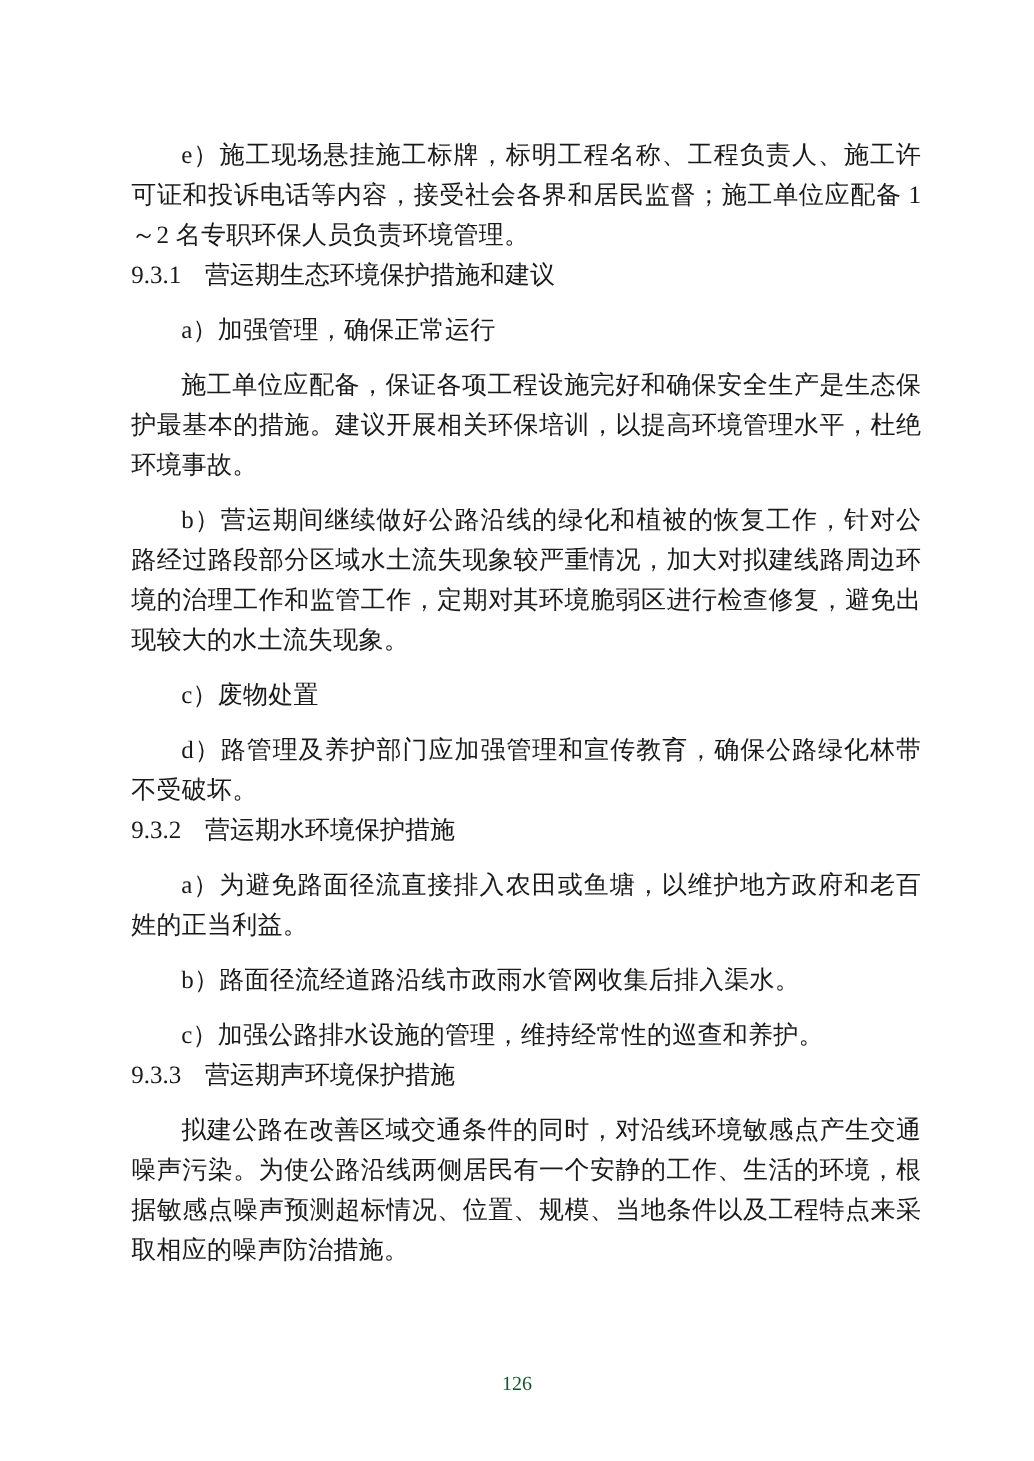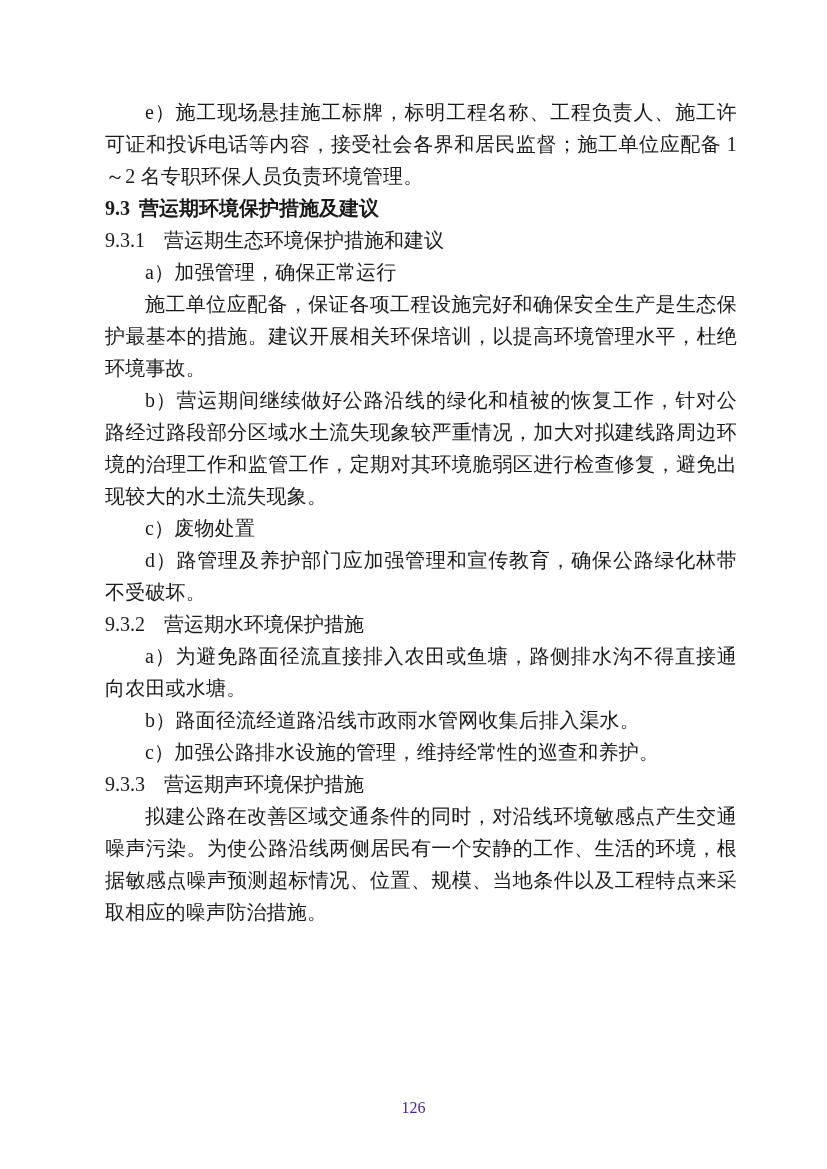--- a/index.html
+++ b/index.html
@@ -19,20 +19,21 @@
     top: 96px;
     left: 105px;
     right: 90px;
   }
   .para {
     font-size: 20px;
     line-height: 32px;
     text-align: justify;
     text-indent: 2em;
     letter-spacing: 0.2px;
+    margin-top: 12px;
   }
   .heading-l2 {
     font-size: 20px;
     line-height: 32px;
     font-weight: bold;
     text-align: left;
     text-indent: 0;
   }
   .heading-l3, .heading-l4 {
     font-size: 20px;
@@ -44,44 +45,43 @@
   .heading-l2 .num { margin-right: 0.45em; }
   .heading-l3 .num { margin-right: 0.95em; margin-top: 32px; }
   .heading-l4 .num { margin-right: 0.6em; }
   .footer {
     position: absolute;
     bottom: 52px;
     left: 0;
     right: 0;
     text-align: center;
     font-size: 16px;
-    color: #4c1d95;
+    color: #14532d;
   }
 </style>
 </head>
 <body>
 
 <div class="page">
   <div class="content">
 
     <p class="para">e）施工现场悬挂施工标牌，标明工程名称、工程负责人、施工许可证和投诉电话等内容，接受社会各界和居民监督；施工单位应配备 1～2 名专职环保人员负责环境管理。</p>
 
-    <h2 class="heading-l2"><span class="num">9.3</span><span>营运期环境保护措施及建议</span></h2>
 
     <h3 class="heading-l3"><span class="num">9.3.1</span><span>营运期生态环境保护措施和建议</span></h3>
 
     <p class="para">a）加强管理，确保正常运行</p>
     <p class="para">施工单位应配备，保证各项工程设施完好和确保安全生产是生态保护最基本的措施。建议开展相关环保培训，以提高环境管理水平，杜绝环境事故。</p>
     <p class="para">b）营运期间继续做好公路沿线的绿化和植被的恢复工作，针对公路经过路段部分区域水土流失现象较严重情况，加大对拟建线路周边环境的治理工作和监管工作，定期对其环境脆弱区进行检查修复，避免出现较大的水土流失现象。</p>
     <p class="para">c）废物处置</p>
     <p class="para">d）路管理及养护部门应加强管理和宣传教育，确保公路绿化林带不受破坏。</p>
 
     <h3 class="heading-l3"><span class="num">9.3.2</span><span>营运期水环境保护措施</span></h3>
 
-    <p class="para">a）为避免路面径流直接排入农田或鱼塘，路侧排水沟不得直接通向农田或水塘。</p>
+    <p class="para">a）为避免路面径流直接排入农田或鱼塘，以维护地方政府和老百姓的正当利益。</p>
     <p class="para">b）路面径流经道路沿线市政雨水管网收集后排入渠水。</p>
     <p class="para">c）加强公路排水设施的管理，维持经常性的巡查和养护。</p>
 
     <h3 class="heading-l3"><span class="num">9.3.3</span><span>营运期声环境保护措施</span></h3>
 
 
     <p class="para">拟建公路在改善区域交通条件的同时，对沿线环境敏感点产生交通噪声污染。为使公路沿线两侧居民有一个安静的工作、生活的环境，根据敏感点噪声预测超标情况、位置、规模、当地条件以及工程特点来采取相应的噪声防治措施。</p>
 
   </div>
 

